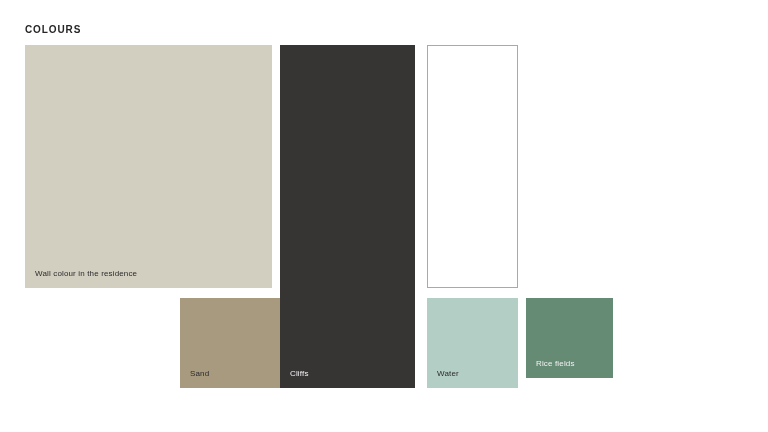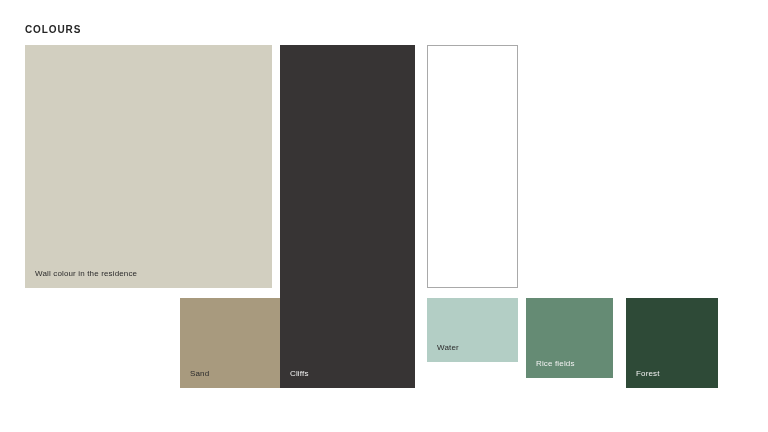--- a/index.html
+++ b/index.html
@@ -67,21 +67,21 @@
     left: 280px; top: 45px;
     width: 135px; height: 343px;
   }
   #swatch-paper {
     left: 427px; top: 45px;
     width: 91px;  height: 243px;
     border: 1px solid #a9a9a9;
   }
   #swatch-water {
     left: 427px; top: 298px;
-    width: 91px;  height: 64px;
+    width: 91px;  height: 90px;
   }
   #swatch-rice {
     left: 526px; top: 298px;
     width: 87px;  height: 80px; text-align: right;
   }
   #swatch-forest {
     left: 626px; top: 298px;
     width: 92px;  height: 90px;
   }
 </style>
@@ -109,17 +109,14 @@
   </div>
 
   <div class="swatch" id="swatch-water" style="background-color: rgb(179, 206, 197);">
     <span class="swatch-label label-dark">Water</span>
   </div>
 
   <div class="swatch" id="swatch-rice" style="background-color: rgb(101, 139, 116);">
     <span class="swatch-label label-light">Rice fields</span>
   </div>
 
-  <div class="swatch" id="swatch-forest" style="background-color: rgb(46, 74, 55);">
-    <span class="swatch-label label-light">Forest</span>
-  </div>
 
 </div>
 
 </body></html>

